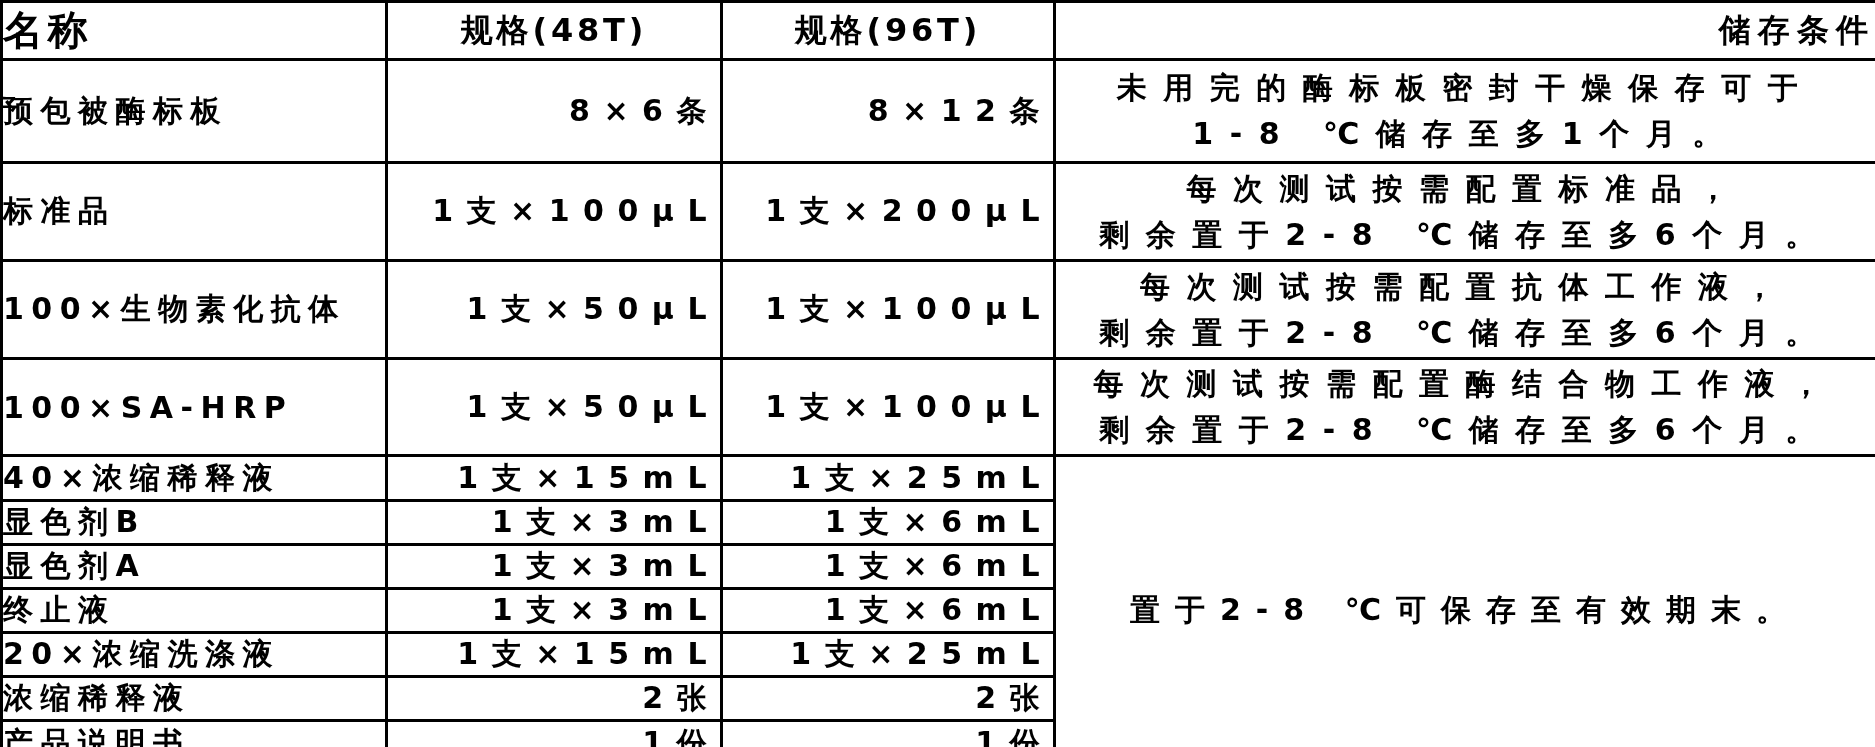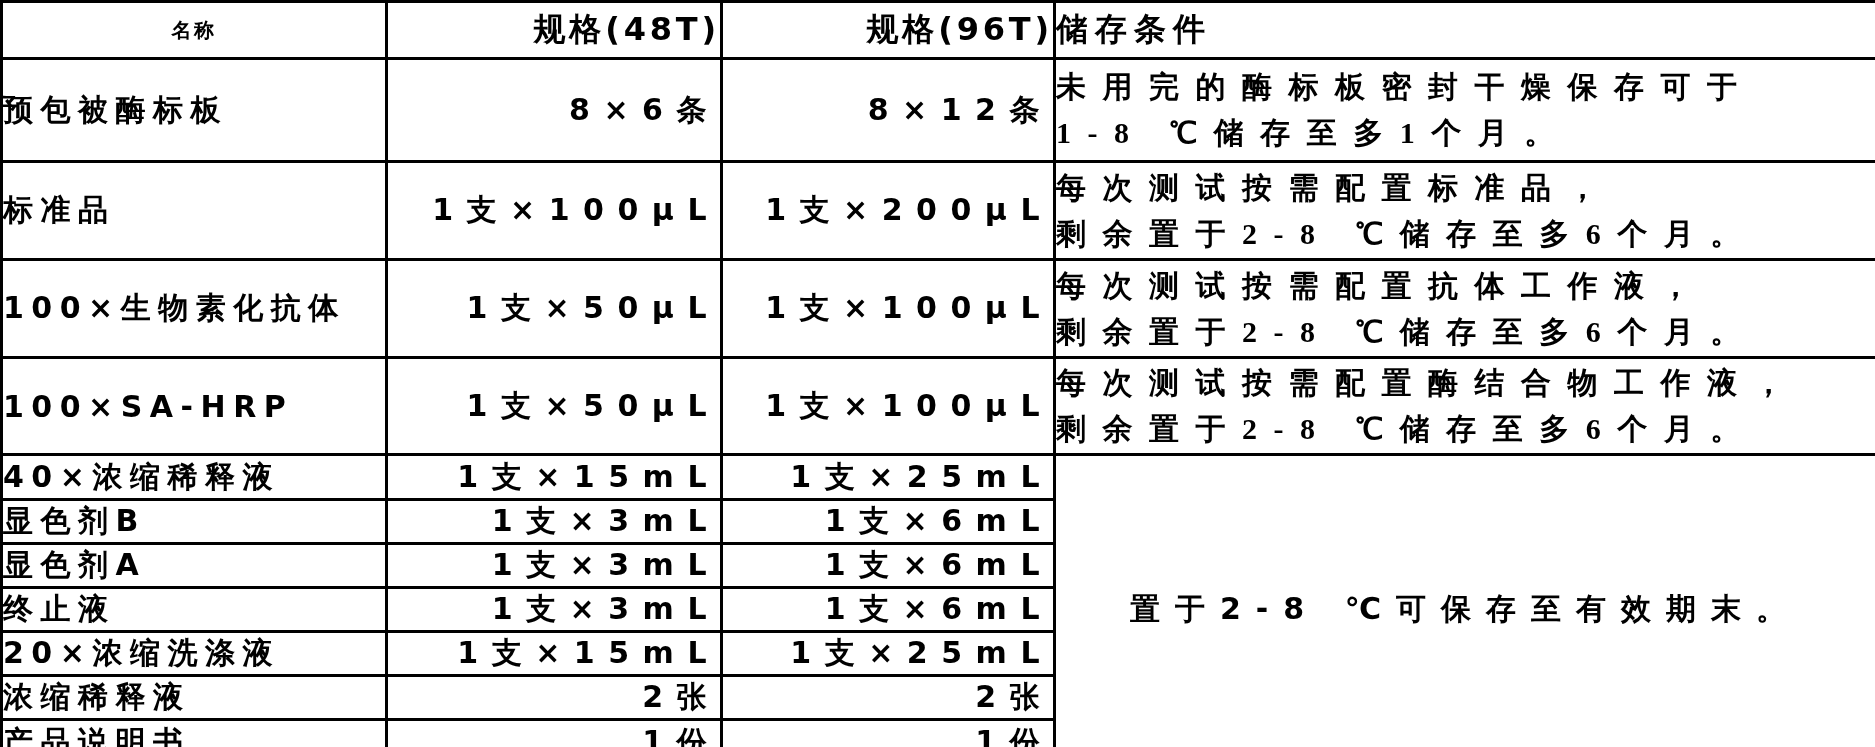--- a/index.html
+++ b/index.html
@@ -19,33 +19,33 @@
   }
   .kit td,.kit th{
     border:3px solid #000000;
     vertical-align:middle;
     overflow:hidden;
     white-space:nowrap;
     padding:0;
   }
   
   .hname{
-    text-align:center;
+    text-align:left;
     padding-left:16px;
-    font-size:20px;
+    font-size:40px;
     letter-spacing:0.12em;
   }
   .hspec{
-    text-align:right;
+    text-align:center;
     padding-left:22px;
     font-size:32px;
     letter-spacing:0.12em;
   }
   .hstorage{
-    text-align:left;
+    text-align:right;
     font-size:32px;
     letter-spacing:0.22em;
   }
   
   .cname{
     text-align:left;
     padding-left:16px;
     font-size:30px;
     letter-spacing:0.25em;
   }
@@ -55,22 +55,21 @@
     font-size:30px;
     letter-spacing:0.45em;
   }
   .cstorage{
     text-align:center;
     font-size:30px;
     letter-spacing:0.55em;
   }
   .sline{
     line-height:46px;
-    text-align:left;
-    font-family:Liberation Serif, serif;
+    text-align:center;
   }
   .merged{
     text-align:center;
     font-size:30px;
     letter-spacing:0.5em;
     vertical-align:middle;
   }
 </style>
 </head>
 <body>

